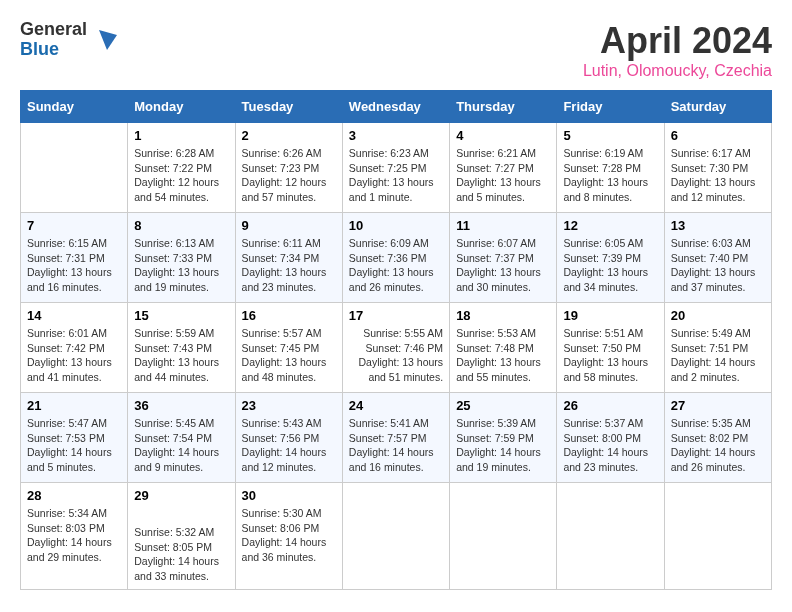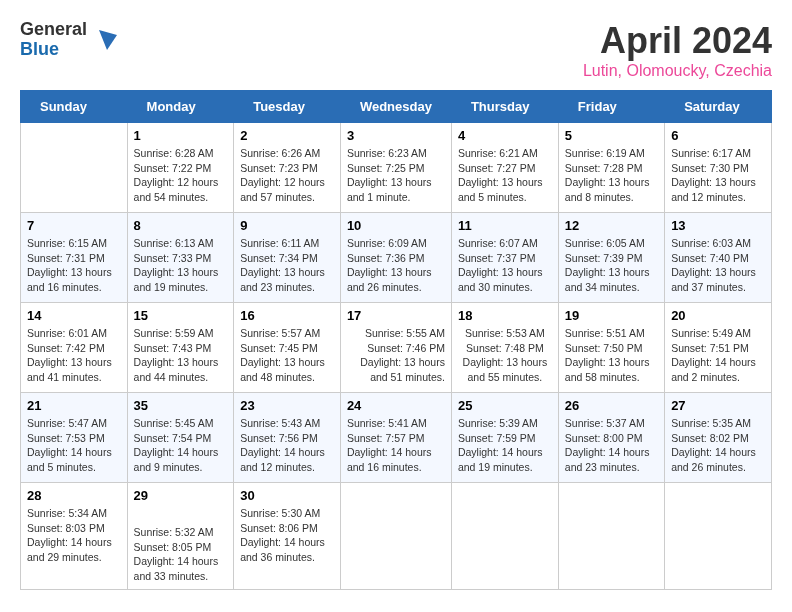--- a/index.html
+++ b/index.html
@@ -54,21 +54,21 @@
       color: #ec4899;
     }
     table {
       width: 100%;
       border-collapse: collapse;
       font-size: 11px;
     }
     thead tr th {
       background-color: #2a6db5;
       color: white;
-      padding: 8px 19px;
+      padding: 8px 6px;
       text-align: left;
       font-size: 13px;
       font-weight: bold;
       border: 1px solid #2a6db5;
     }
     tbody tr td {
       border: 1px solid #ccc;
       padding: 5px 6px;
       vertical-align: top;
       width: 14.28%;
@@ -254,21 +254,21 @@
         </td>
         <td>
           <span class="day-number">17</span>
           <div class="day-info" style="white-space: pre-line; text-align: right;">Sunrise: 5:55 AM
 Sunset: 7:46 PM
 Daylight: 13 hours
 and 51 minutes.</div>
         </td>
         <td>
           <span class="day-number">18</span>
-          <div class="day-info" style="white-space: pre-line; text-align: center;">Sunrise: 5:53 AM
+          <div class="day-info" style="white-space: pre-line;">Sunrise: 5:53 AM
 Sunset: 7:48 PM
 Daylight: 13 hours
 and 55 minutes.</div>
         </td>
         <td>
           <span class="day-number">19</span>
           <div class="day-info" style="white-space: pre-line;">Sunrise: 5:51 AM
 Sunset: 7:50 PM
 Daylight: 13 hours
 and 58 minutes.</div>
@@ -283,21 +283,21 @@
       </tr>
       <tr>
         <td>
           <span class="day-number">21</span>
           <div class="day-info" style="white-space: pre-line;">Sunrise: 5:47 AM
 Sunset: 7:53 PM
 Daylight: 14 hours
 and 5 minutes.</div>
         </td>
         <td>
-          <span class="day-number">35</span>
+          <span class="day-number">36</span>
           <div class="day-info" style="white-space: pre-line;">Sunrise: 5:45 AM
 Sunset: 7:54 PM
 Daylight: 14 hours
 and 9 minutes.</div>
         </td>
         <td>
           <span class="day-number">23</span>
           <div class="day-info" style="white-space: pre-line;">Sunrise: 5:43 AM
 Sunset: 7:56 PM
 Daylight: 14 hours

